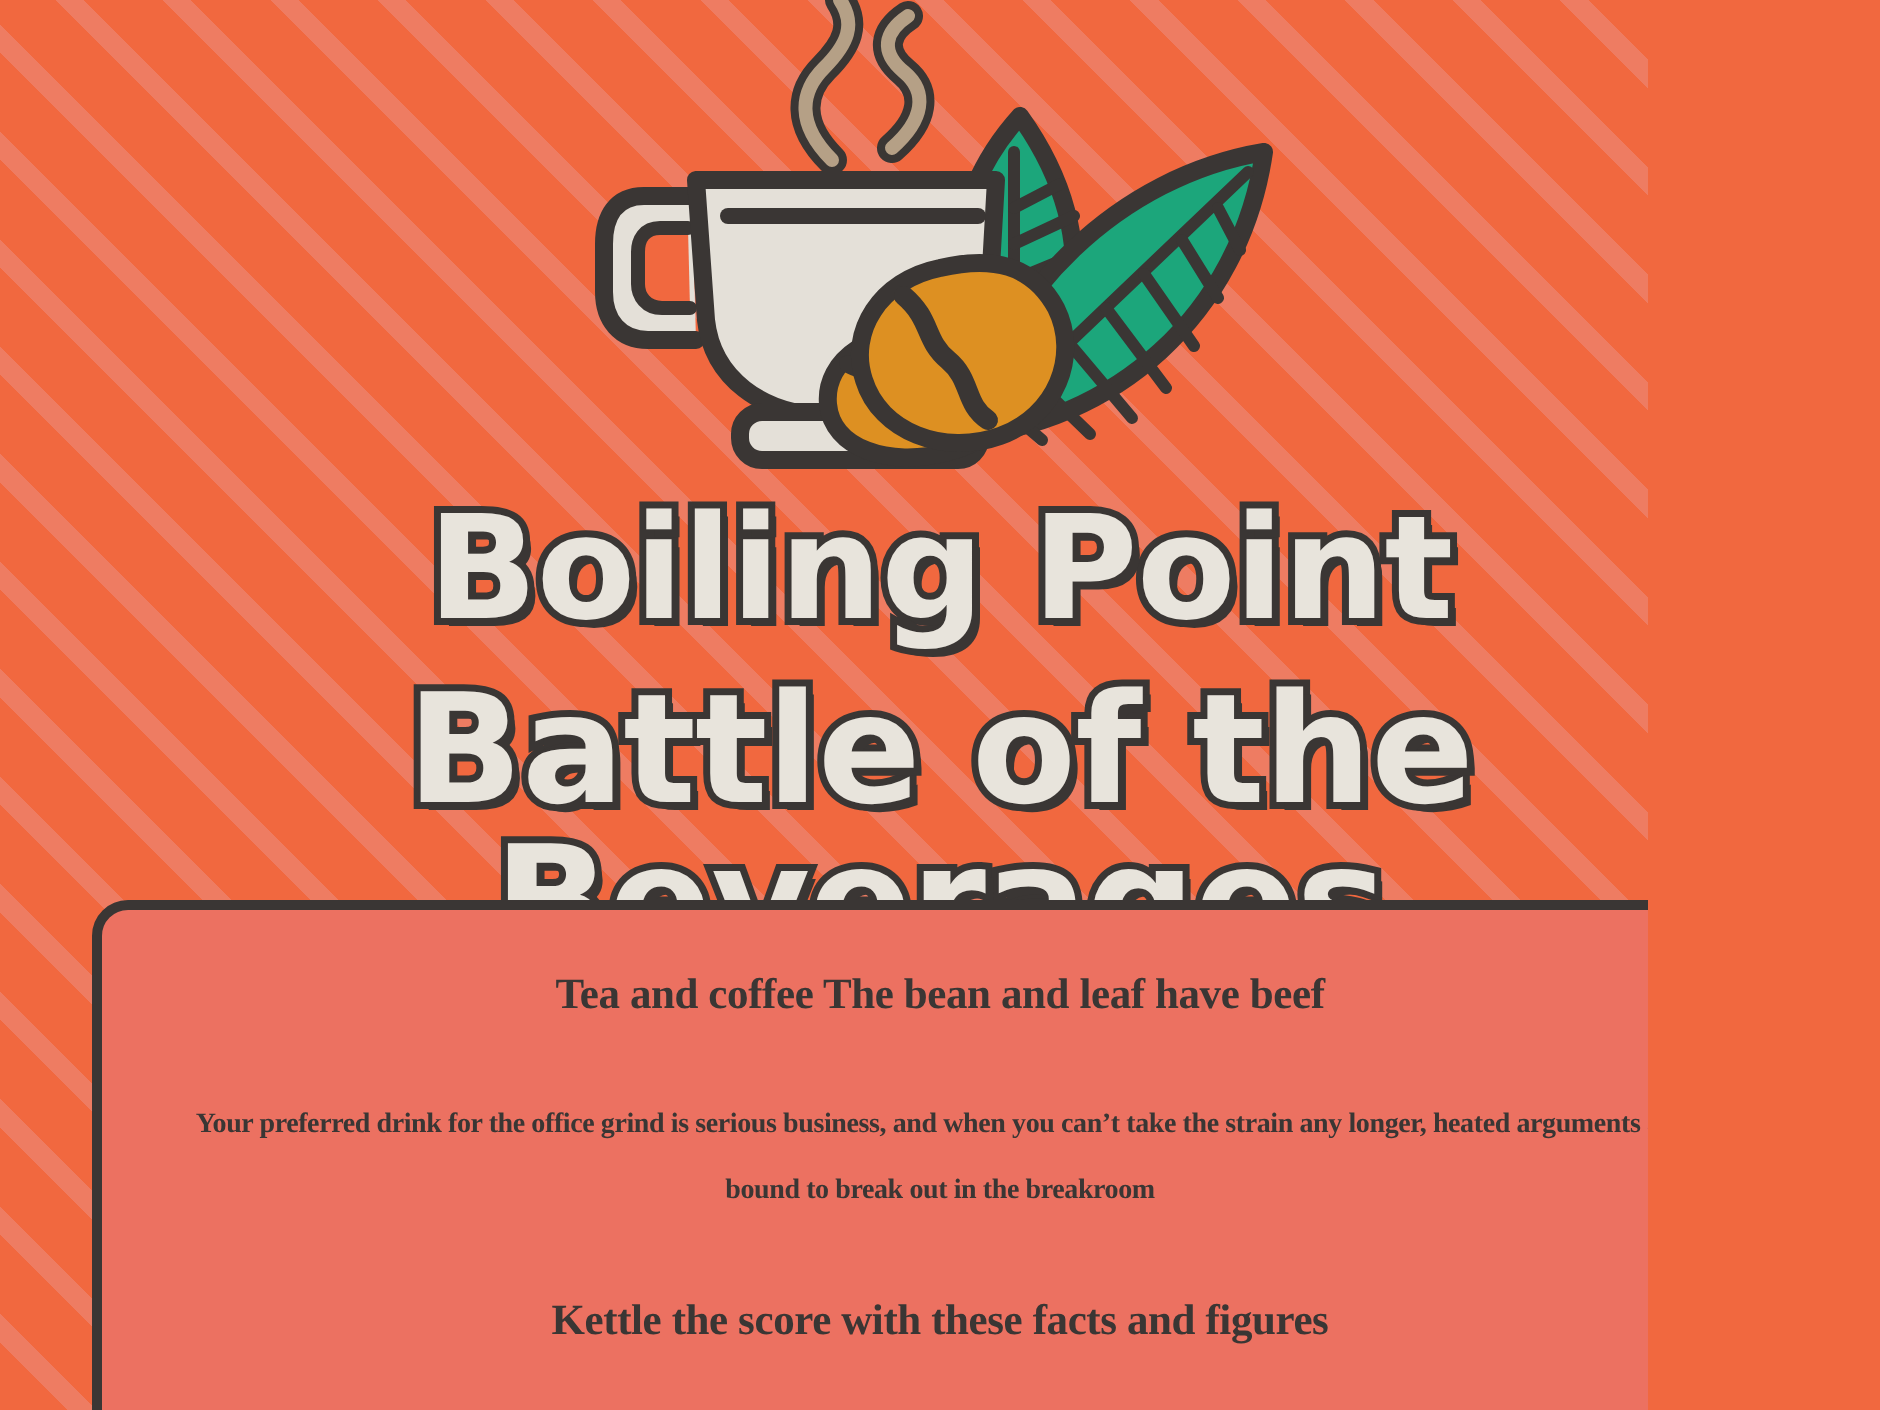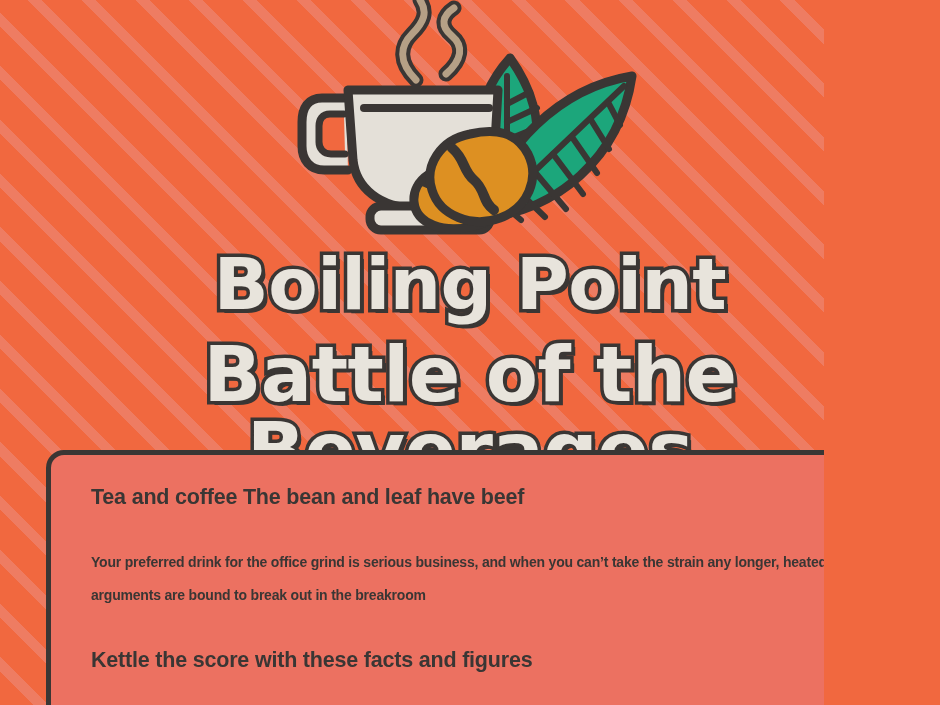--- a/index.html
+++ b/index.html
@@ -84,25 +84,26 @@
     height: 290px;
     box-sizing: border-box;
     background: #EC7161;
     border: 5px solid #3A3634;
     border-radius: 18px;
     padding: 26px 40px 0 40px;
     overflow: hidden;
   }
   .intro-para {
     margin: 0;
-    font-family: Liberation Sans, sans-serif;
+    font-family: Liberation Serif, serif;
     font-weight: bold;
     font-size: 21.5px;
     line-height: 33px;
     color: #3A3634;
+    text-align: center;
     letter-spacing: -0.2px;
   }
   .intro-gap { height: 32px; }
   #intro-para-2 { font-size: 14px; }
 </style>
 </head>
 <body>
 
 <div id="poster">
 

